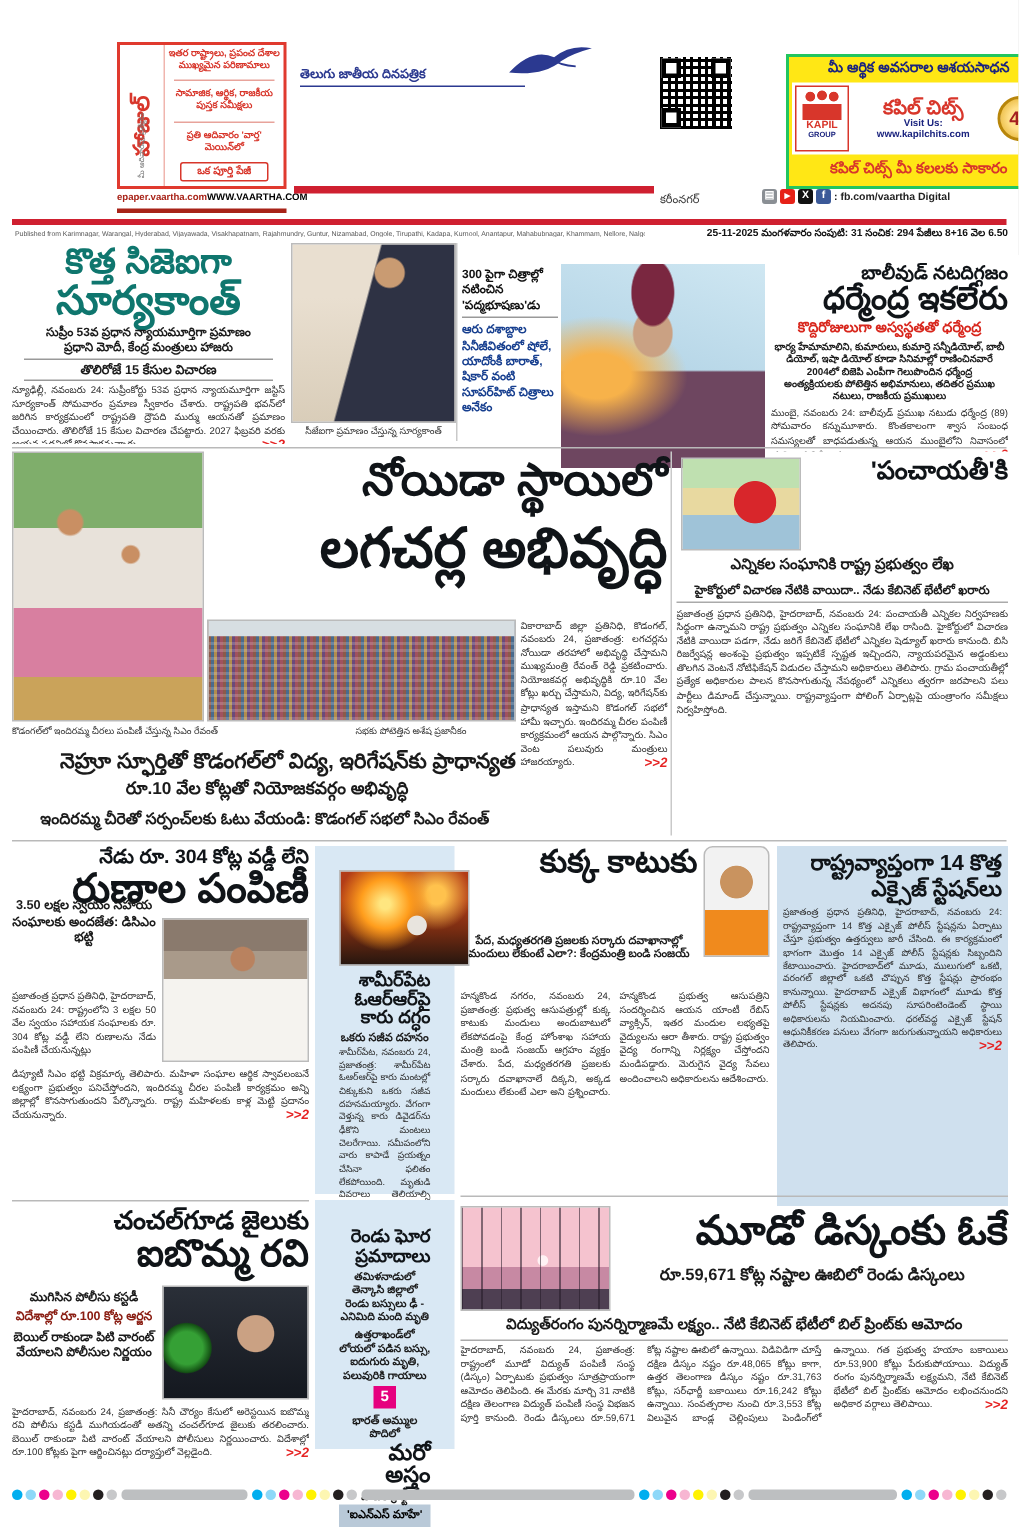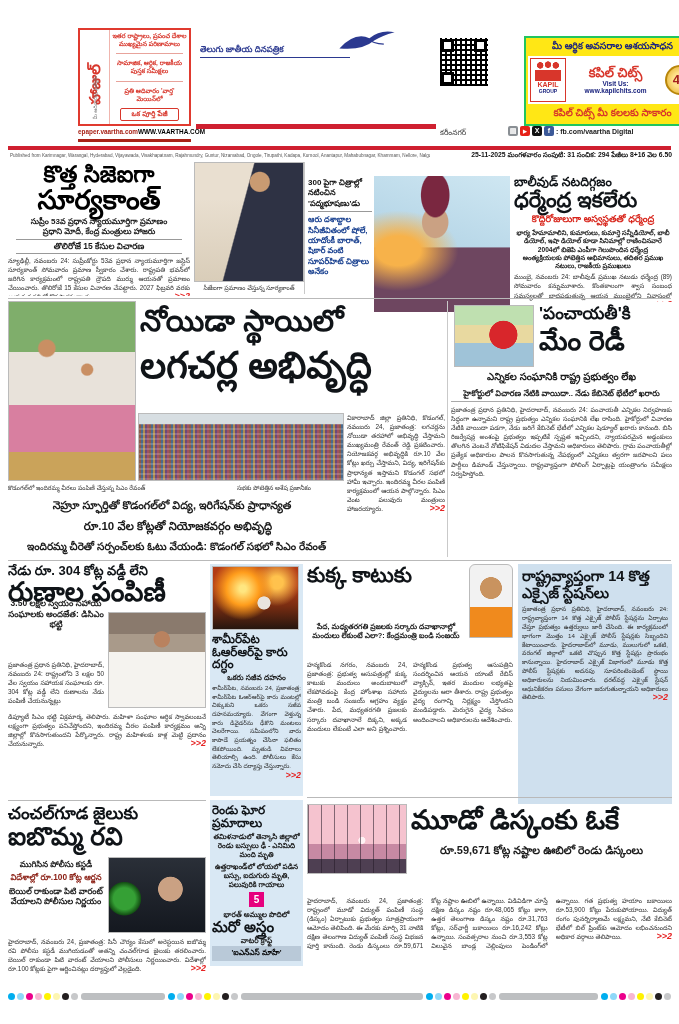--- a/index.html
+++ b/index.html
@@ -48,22 +48,22 @@
 .social{left:508px;top:126px;width:164px;display:flex;align-items:center;gap:2px;font-size:7px;font-weight:bold;color:#222}
 .ic{width:10px;height:10px;display:inline-block;text-align:center;font-size:7px;line-height:10px;color:#fff;border-radius:2px}
 .ic-pr{background:#8a8f94}.ic-pr::before{content:"▤"}
 .ic-yt{background:#e62117}.ic-yt::before{content:"▶";font-size:5px}
 .ic-x{background:#111}.ic-x::before{content:"X"}
 .ic-fb{background:#3b5998}.ic-fb::before{content:"f"}
 .redrule{left:8px;top:146px;width:663px;height:4px;background:#cf2030}
 .publine{left:10px;top:153px;width:420px;font-size:4.6px;color:#555;white-space:nowrap;overflow:hidden}
 .dateline{left:430px;top:151px;width:242px;font-size:6.8px;font-weight:bold;color:#111;text-align:right}
 
-.h-dark{color:#000000;font-weight:bold;text-align:center;line-height:1.05}
-.h-blk{color:#101418;font-weight:bold;text-align:left;line-height:1.05}
+.h-dark{color:#0f766e;font-weight:bold;text-align:center;line-height:1.05}
+.h-blk{color:#101418;font-weight:bold;text-align:right;line-height:1.05}
 .subhead{font-weight:bold;color:#1b1b1b;text-align:center;line-height:1.25}
 .caption{font-size:6.2px;color:#333;text-align:center}
 .kick-red{color:#d8261c;font-weight:bold;text-align:center}
 
 .ph{position:absolute;border:1px solid #bbb}
 .ph-judge{background:
  radial-gradient(circle at 60% 16%,#c99b72 8%,transparent 9%),
  linear-gradient(105deg,transparent 42%,#2e3244 43%),
  linear-gradient(180deg,#e9dfd0 0 30%,#d9cdb9)}
 .ph-dharm{background:
@@ -96,21 +96,21 @@
  radial-gradient(circle at 16% 55%,#35a035 12%,#145214 18%,transparent 19%),
  linear-gradient(180deg,#2a2f38,#14181f)}
 .ph-towers{background:
  repeating-linear-gradient(90deg,rgba(35,25,38,.55) 0 1px,transparent 1px 13px),
  radial-gradient(circle at 55% 52%,#fff2f4 5%,transparent 6%),
  linear-gradient(180deg,#f5c3cf 0 58%,#c789a3 58% 80%,#4e3f52 80%)}
 .ph-panch{background:
  radial-gradient(circle at 62% 48%,#d8262b 24%,transparent 25%),
  linear-gradient(180deg,#bfe0b0 0 32%,#e8d9a0 32% 62%,#9fc3d8 62%)}
 
-.bluebox{background:#d9e8f4;padding:2px}
+.bluebox{background:#d9e8f4;padding:16px}
 .blue2{background:#cfe0ee;padding:4px}
 .p5{width:15px;height:15px;background:#e6007e;color:#fff;font-weight:bold;font-size:10px;text-align:center;line-height:15px;margin:3px auto}
 .chip{background:#b9c9d8;font-weight:bold;font-size:7.5px;text-align:center;padding:2px 1px;margin-top:1px}
 
 .dots{left:8px;top:992px;width:663px;height:8px;display:flex;align-items:center;gap:3px}
 .dots .grp{display:flex;gap:2px}
 .dots .grp span{width:7px;height:7px;border-radius:50%;display:block}
 .regbar{height:7px;background:#bdbfc1;border-radius:3px}
 </style>
 </head>
@@ -217,31 +217,30 @@
   <div class="rule" style="left:8px;top:298px;width:663px"></div>
 
   <div class="abs" style="left:8px;top:301px;width:437px;height:257px">
     <div class="ph ph-revanth" style="left:0;top:0;width:128px;height:180px"></div>
     <div class="caption" style="position:absolute;left:0;top:183px;width:160px;text-align:left">కొడంగల్‌లో ఇందిరమ్మ చీరలు పంపిణీ చేస్తున్న సిఎం రేవంత్</div>
     <div class="h-blk" style="position:absolute;left:132px;top:4px;width:305px;font-size:30px">నోయిడా స్థాయిలో</div>
     <div class="h-blk" style="position:absolute;left:132px;top:46px;width:305px;font-size:37px">లగచర్ల అభివృద్ధి</div>
     <div class="ph ph-crowd" style="left:130px;top:112px;width:206px;height:68px"></div>
     <div class="caption" style="position:absolute;left:196px;top:183px;width:140px">సభకు పోటెత్తిన అశేష ప్రజానీకం</div>
     <div class="bt" style="position:absolute;left:339px;top:112px;width:98px;height:144px"><span>వికారాబాద్ జిల్లా ప్రతినిధి, కొడంగల్, నవంబరు 24, ప్రజాతంత్ర: లగచర్లను నోయిడా తరహాలో అభివృద్ధి చేస్తామని ముఖ్యమంత్రి రేవంత్ రెడ్డి ప్రకటించారు. నియోజకవర్గ అభివృద్ధికి రూ.10 వేల కోట్లు ఖర్చు చేస్తామని, విద్య, ఇరిగేషన్‌కు ప్రాధాన్యత ఇస్తామని కొడంగల్ సభలో హామీ ఇచ్చారు. ఇందిరమ్మ చీరల పంపిణీ కార్యక్రమంలో ఆయన పాల్గొన్నారు. సిఎం వెంట పలువురు మంత్రులు హాజరయ్యారు.</span><span class="jump">&gt;&gt;2</span></div>
-    <div class="subhead" style="position:absolute;left:4px;top:198px;width:320px;font-size:11px">నెహ్రూ స్ఫూర్తితో కొడంగల్‌లో విద్య, ఇరిగేషన్‌కు ప్రాధాన్యత</div>
+    <div class="subhead" style="position:absolute;left:24px;top:198px;width:320px;font-size:14px">నెహ్రూ స్ఫూర్తితో కొడంగల్‌లో విద్య, ఇరిగేషన్‌కు ప్రాధాన్యత</div>
     <div class="subhead" style="position:absolute;left:10px;top:218px;width:320px;font-size:11.5px">రూ.10 వేల కోట్లతో నియోజకవర్గం అభివృద్ధి</div>
     <div class="subhead" style="position:absolute;left:0;top:239px;width:337px;font-size:10.5px">ఇందిరమ్మ చీరెతో సర్పంచ్‌లకు ఓటు వేయండి: కొడంగల్ సభలో సిఎం రేవంత్</div>
   </div>
 
   <div class="vrule" style="left:447px;top:301px;height:256px"></div>
 
   <div class="abs" style="left:451px;top:301px;width:221px;height:257px">
     <div class="ph ph-panch" style="left:3px;top:4px;width:80px;height:62px"></div>
     <div class="h-blk" style="position:absolute;left:88px;top:4px;width:133px;font-size:17px">'పంచాయతీ'కి</div>
-    <div class="h-blk" style="position:absolute;left:88px;top:26px;width:133px;font-size:27px">మేం రెడీ</div>
     <div class="subhead" style="position:absolute;left:0;top:70px;width:221px;font-size:10px">ఎన్నికల సంఘానికి రాష్ట్ర ప్రభుత్వం లేఖ</div>
     <div class="subhead" style="position:absolute;left:0;top:88px;width:221px;font-size:8px;border-bottom:1px solid #aaa;padding-bottom:2px">హైకోర్టులో విచారణ నేటికి వాయిదా.. నేడు కేబినెట్ భేటీలో ఖరారు</div>
     <div class="bt" style="position:absolute;left:0;top:104px;width:221px;height:152px">ప్రజాతంత్ర ప్రధాన ప్రతినిధి, హైదరాబాద్, నవంబరు 24: పంచాయతీ ఎన్నికల నిర్వహణకు సిద్ధంగా ఉన్నామని రాష్ట్ర ప్రభుత్వం ఎన్నికల సంఘానికి లేఖ రాసింది. హైకోర్టులో విచారణ నేటికి వాయిదా పడగా, నేడు జరిగే కేబినెట్ భేటీలో ఎన్నికల షెడ్యూల్ ఖరారు కానుంది. బిసి రిజర్వేషన్ల అంశంపై ప్రభుత్వం ఇప్పటికే స్పష్టత ఇచ్చిందని, న్యాయపరమైన అడ్డంకులు తొలగిన వెంటనే నోటిఫికేషన్ విడుదల చేస్తామని అధికారులు తెలిపారు. గ్రామ పంచాయతీల్లో ప్రత్యేక అధికారుల పాలన కొనసాగుతున్న నేపథ్యంలో ఎన్నికలు త్వరగా జరపాలని పలు పార్టీలు డిమాండ్ చేస్తున్నాయి. రాష్ట్రవ్యాప్తంగా పోలింగ్ ఏర్పాట్లపై యంత్రాంగం సమీక్షలు నిర్వహిస్తోంది.</div>
   </div>
 
   <div class="rule" style="left:8px;top:560px;width:663px"></div>
 
   <div class="abs" style="left:8px;top:564px;width:198px;height:232px">
     <div class="h-blk" style="font-size:13px">నేడు రూ. 304 కోట్ల వడ్డీ లేని</div>
     <div class="h-blk" style="font-size:27px">రుణాల పంపిణీ</div>
@@ -291,20 +290,21 @@
     <div class="subhead" style="font-size:7.4px">భారత్ అమ్ముల పొదిలో</div>
     <div class="h-blk" style="font-size:15px">మరో అస్త్రం</div>
     <div class="subhead" style="font-size:7.4px;margin-top:1px">వాటర్ క్రాఫ్ట్</div>
     <div class="chip">'ఐఎన్ఎస్ మాహే'</div>
   </div>
 
   <div class="abs" style="left:307px;top:800px;width:365px;height:180px">
     <div class="ph ph-towers" style="left:0;top:4px;width:100px;height:70px"></div>
     <div class="h-blk" style="position:absolute;left:104px;top:6px;width:261px;font-size:27px">మూడో డిస్కంకు ఓకే</div>
     <div class="subhead" style="position:absolute;left:104px;top:44px;width:261px;font-size:11px">రూ.59,671 కోట్ల నష్టాల ఊబిలో రెండు డిస్కంలు</div>
+    <div class="subhead" style="position:absolute;left:0;top:78px;width:365px;font-size:10px;border-bottom:1px solid #aaa;padding-bottom:2px">విద్యుత్‌రంగం పునర్నిర్మాణమే లక్ష్యం.. నేటి కేబినెట్ భేటీలో బిల్ ప్రింట్‌కు ఆమోదం</div>
     <div class="bt" style="position:absolute;left:0;top:96px;width:365px;height:80px;column-count:3;column-gap:8px"><span>హైదరాబాద్, నవంబరు 24, ప్రజాతంత్ర: రాష్ట్రంలో మూడో విద్యుత్ పంపిణీ సంస్థ (డిస్కం) ఏర్పాటుకు ప్రభుత్వం సూత్రప్రాయంగా ఆమోదం తెలిపింది. ఈ మేరకు మార్చి 31 నాటికి దక్షిణ తెలంగాణ విద్యుత్ పంపిణీ సంస్థ విభజన పూర్తి కానుంది. రెండు డిస్కంలు రూ.59,671 కోట్ల నష్టాల ఊబిలో ఉన్నాయి. విడివిడిగా చూస్తే దక్షిణ డిస్కం నష్టం రూ.48,065 కోట్లు కాగా, ఉత్తర తెలంగాణ డిస్కం నష్టం రూ.31,763 కోట్లు, సర్‌ఛార్జీ బకాయిలు రూ.16,242 కోట్లు ఉన్నాయి. సంవత్సరాల నుంచి రూ.3,553 కోట్ల విలువైన బాండ్ల చెల్లింపులు పెండింగ్‌లో ఉన్నాయి. గత ప్రభుత్వ హయాం బకాయిలు రూ.53,900 కోట్లు పేరుకుపోయాయి. విద్యుత్ రంగం పునర్నిర్మాణమే లక్ష్యమని, నేటి కేబినెట్ భేటీలో బిల్ ప్రింట్‌కు ఆమోదం లభించనుందని అధికార వర్గాలు తెలిపాయి.</span><span class="jump">&gt;&gt;2</span></div>
   </div>
 
   <div class="abs dots">
     <div class="grp">
         <span style="background: rgb(0, 174, 239);"></span>
         <span style="background: rgb(142, 216, 248);"></span>
         <span style="background: rgb(236, 0, 140);"></span>
         <span style="background: rgb(247, 182, 210);"></span>
         <span style="background: rgb(255, 242, 0);"></span>

